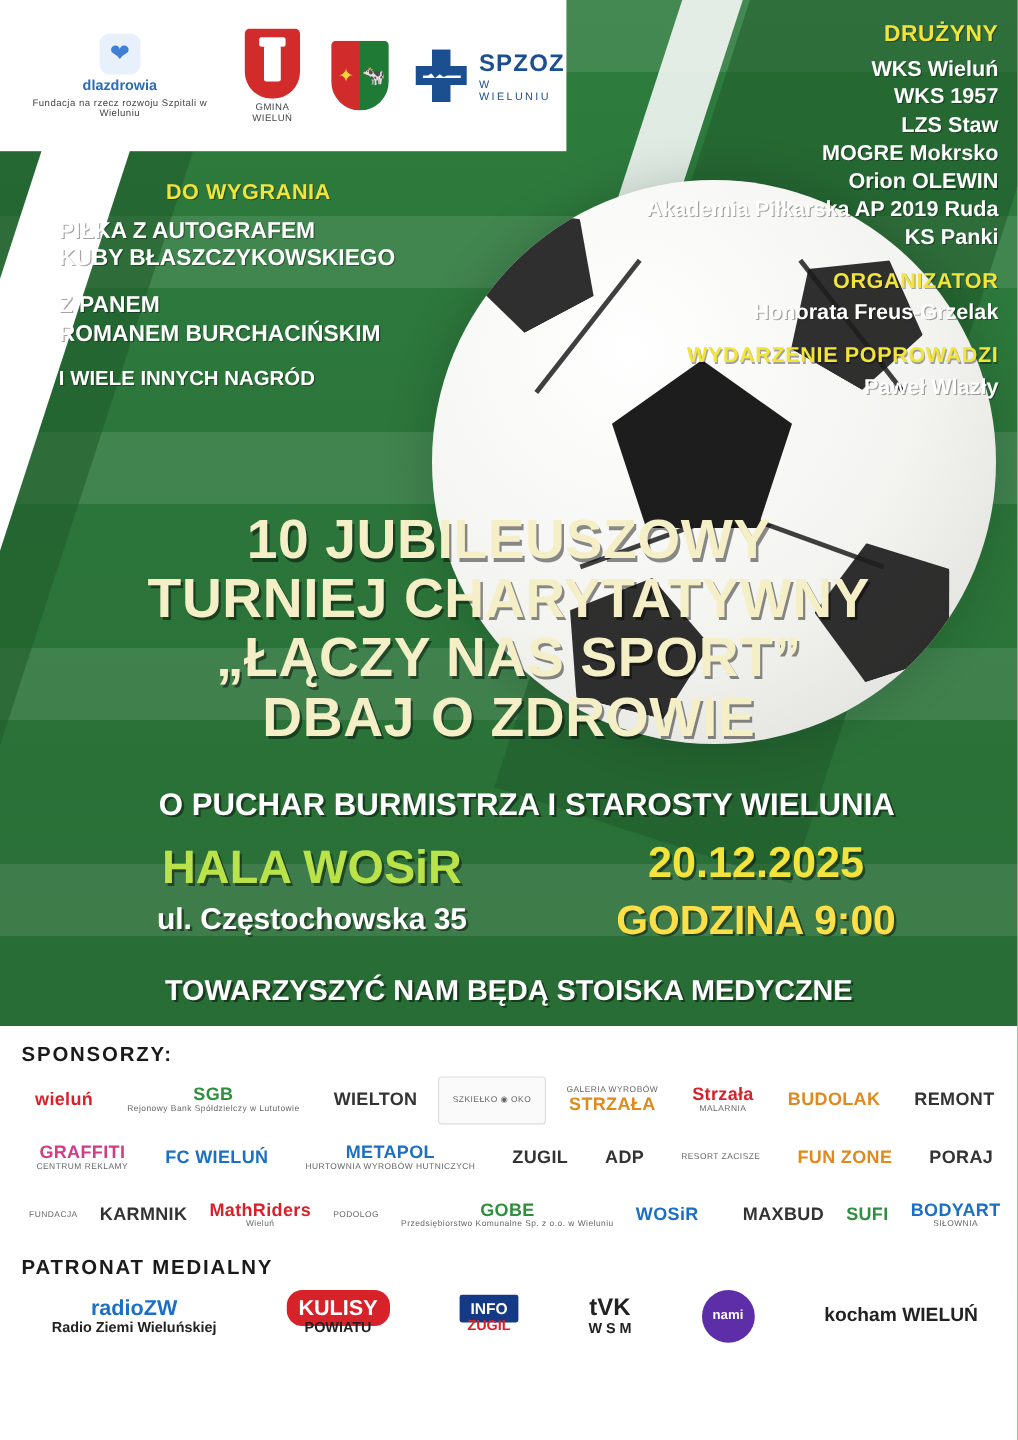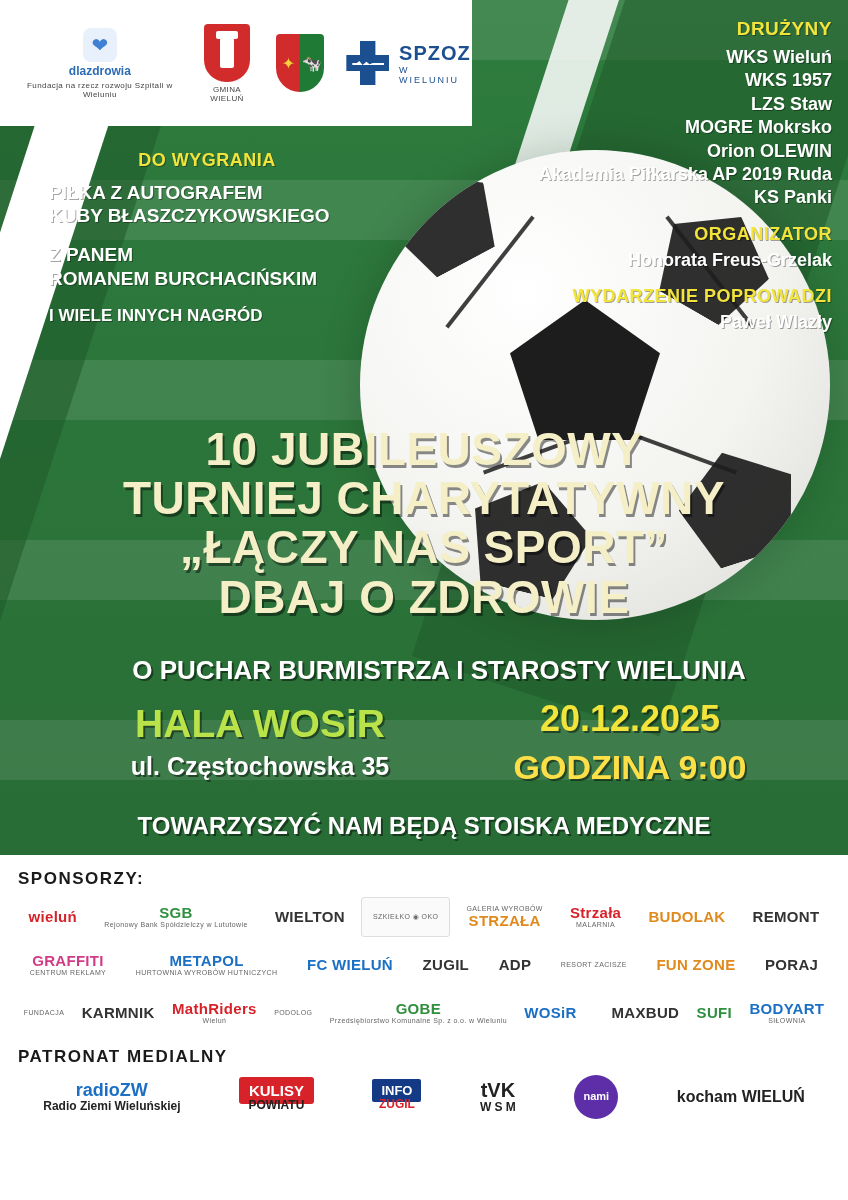--- a/index.html
+++ b/index.html
@@ -163,38 +163,38 @@
   #when .hour { font-size: 34px; font-weight:900; color:#fde047; margin-top:8px;
     text-shadow: 2px 2px 0 rgba(0,0,0,.45); }
 
   #medical { left:0; top: 812px; width: 848px; text-align:center; }
   #medical .l { font-size: 24px; font-weight:900; color:#ffffff;
     text-shadow: 2px 2px 0 rgba(0,0,0,.45); }
 
   
   .sponsors {
     position:absolute; left:0; top: 855px; width: 848px; height: 345px;
-    background:#ffffff; padding: 14px 18px 8px 18px;
+    background:#ffffff; padding: 14px 8px 8px 18px;
   }
   .sec-title { font-size: 17px; letter-spacing: 1.5px; color:#1a1a1a; font-weight: bold; }
   .logo-row { display:flex; align-items:center; justify-content:space-between; margin-top: 8px; gap: 6px; }
   .lg {
     height: 40px; flex: 1 1 auto;
     display:flex; align-items:center; justify-content:center;
     font-size: 11px; font-weight: bold; color:#333; text-align:center;
     line-height:1.05; padding: 2px 3px; overflow:hidden;
   }
   .lg.box { border:1px solid #ddd; border-radius:3px; background:#fafafa; }
   .lg .big { font-size: 15px; font-weight: 900; letter-spacing:.3px; }
   .lg .sm { font-size: 7px; font-weight: normal; color:#666; letter-spacing:.4px; }
   .media-title { font-size: 17px; letter-spacing:1.5px; color:#1a1a1a; font-weight:bold; margin-top: 14px; }
   .media-row { display:flex; align-items:center; justify-content:space-between; margin-top:8px; gap: 8px; }
   .mlg { height: 44px; flex:1 1 auto; display:flex; align-items:center; justify-content:center;
          font-size:12px; font-weight:900; color:#222; text-align:center; line-height:1.05; }
-  .pillred { background:#d8222a; color:#fff; padding:5px 10px; border-radius:3px; font-size:15px; font-weight:900; }
+  .pillred { background:#d8222a; color:#fff; padding:5px 10px; border-radius:13px; font-size:18px; font-weight:900; }
   .pillblue { background:#143a86; color:#fff; padding:4px 9px; border-radius:2px; font-size:13px; font-weight:900; }
   .pillpurple { background:#5d2ea8; color:#fff; border-radius:50%; width:44px;height:44px;
                 display:flex;align-items:center;justify-content:center;font-size:11px;}
   .blue-txt { color:#1b6fc4; }
   .green-txt { color:#2f8f3e; }
   .red-txt { color:#d8222a; }
   .orange-txt { color:#e08a1e; }
   .pink-txt { color:#d23c86; }
 </style>
 </head>
@@ -360,29 +360,29 @@
     </div>
 
     <div class="logo-row">
       <div class="lg">
         <div>
             <div class="big pink-txt">GRAFFITI</div>
         <div class="sm">CENTRUM REKLAMY</div>
           </div>
       </div>
       <div class="lg">
+          <span class="big blue-txt">FC WIELUŃ</span>
+        </div>
+      <div class="lg">
         <div>
             <div class="big blue-txt">METAPOL</div>
         <div class="sm">HURTOWNIA WYROBÓW HUTNICZYCH</div>
           </div>
       </div>
       <div class="lg">
-          <span class="big blue-txt">FC WIELUŃ</span>
-        </div>
-      <div class="lg">
           <span class="big">ZUGIL</span>
         </div>
       <div class="lg">
           <span class="big">ADP</span>
         </div>
       <div class="lg">
           <span class="sm">RESORT ZACISZE</span>
         </div>
       <div class="lg">
           <span class="big orange-txt">FUN ZONE</span>

